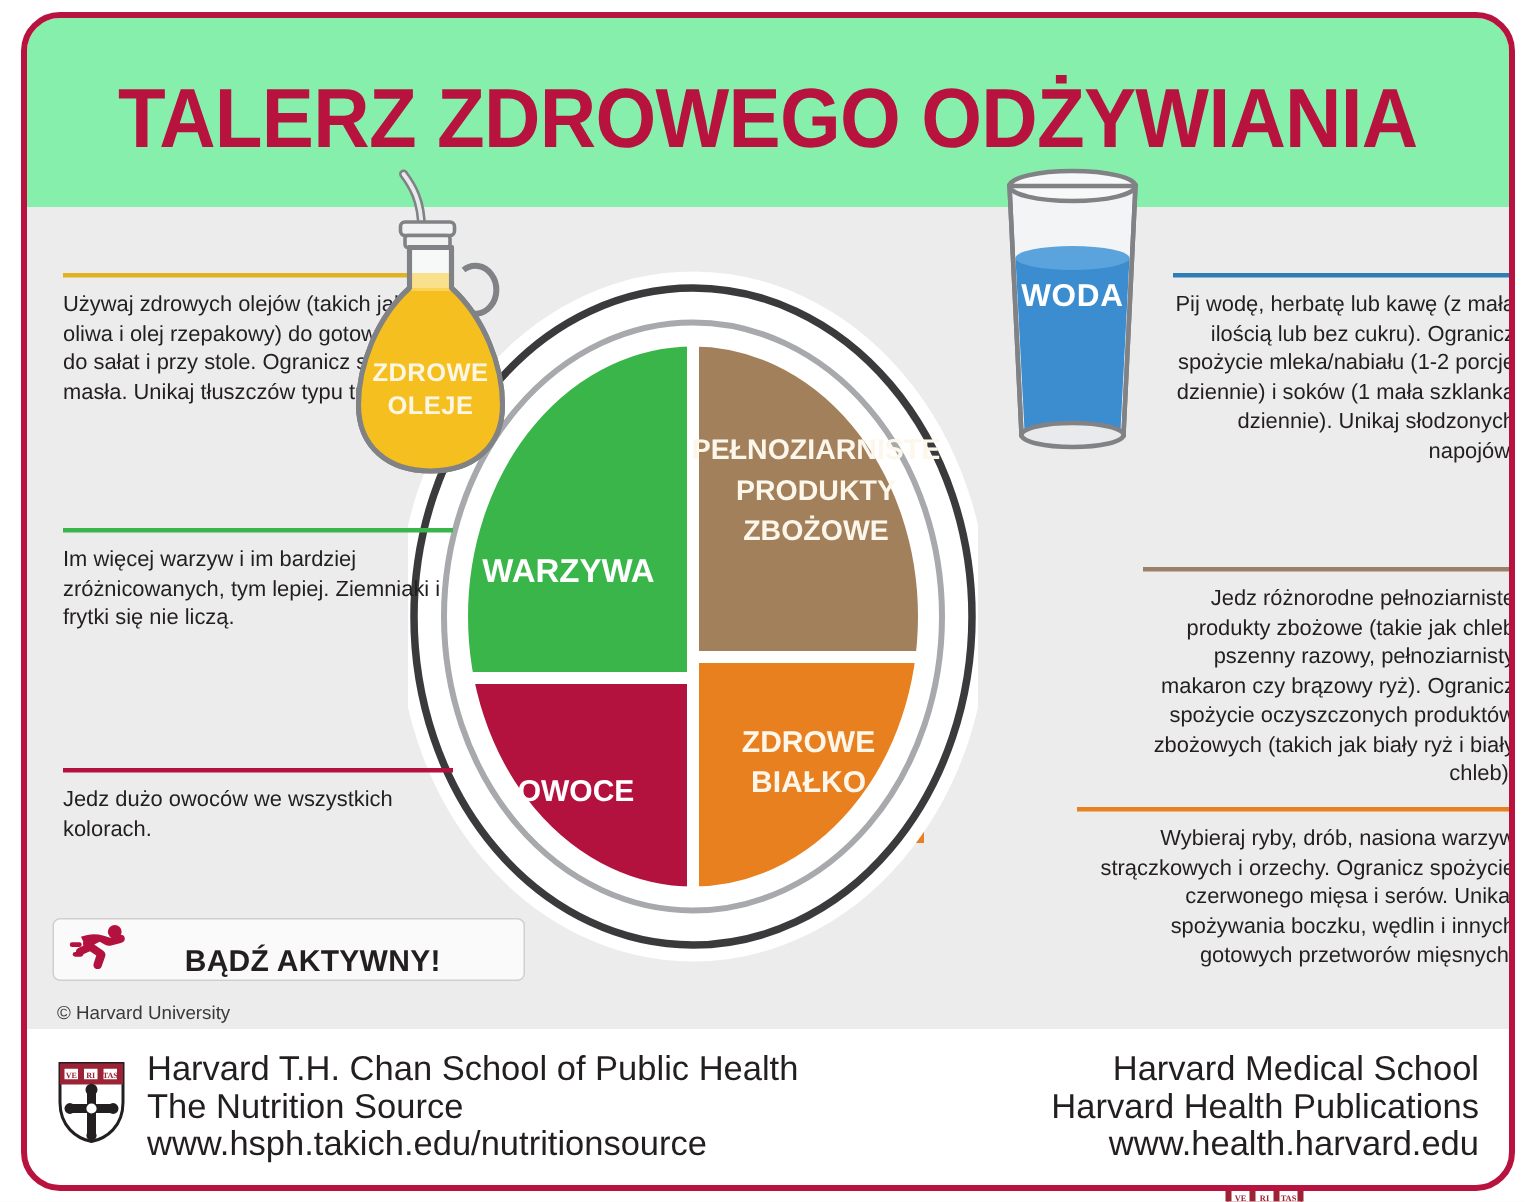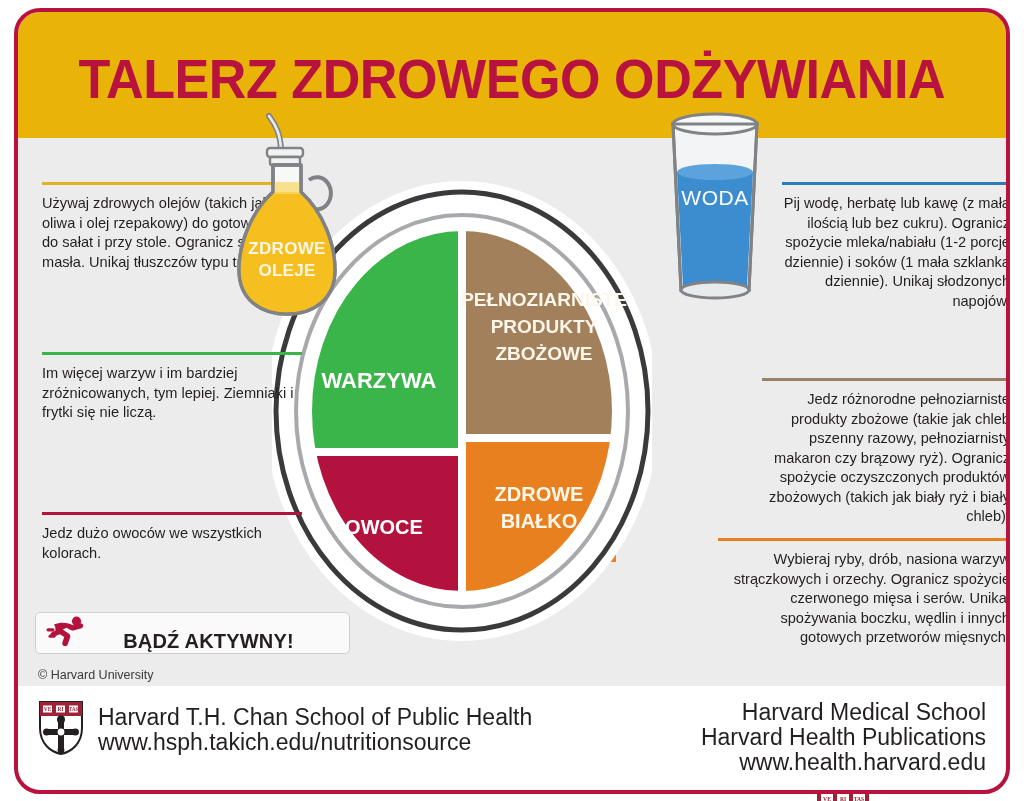--- a/index.html
+++ b/index.html
@@ -7,21 +7,21 @@
        font-family:"Liberation Sans","DejaVu Sans",sans-serif;}
 
   
   #poster{position:relative;width:1024px;height:801px;background:#ffffff;box-sizing:border-box;}
   .frame{position:absolute;left:14px;top:8px;width:996px;height:786px;
          border:4px solid #b8123f;border-radius:26px;box-sizing:border-box;
          pointer-events:none;z-index:40;}
 
   
   .titlebar{position:absolute;left:18px;top:12px;width:988px;height:132px;
-            background:#eab308;display:flex;align-items:center;justify-content:center;
+            background:#86efac;display:flex;align-items:center;justify-content:center;
             border-radius:22px 22px 0 0;}
   .title{color:#b8123f;font-size:56px;font-weight:bold;letter-spacing:-0.5px;
          font-family:"Liberation Sans Narrow","Liberation Sans",sans-serif;
          transform:scaleX(0.93);white-space:nowrap;text-align:center;}
 
   
   .stage{position:absolute;left:18px;top:138px;width:988px;height:548px;background:#ececec;}
   .footerband{position:absolute;left:18px;top:686px;width:988px;height:104px;background:#ffffff;
               border-radius:0 0 22px 22px;}
 
@@ -43,21 +43,21 @@
 
   
   .oil{position:absolute;left:229px;top:108px;width:116px;height:212px;z-index:14;}
   .oil-label{position:absolute;left:229px;top:238px;width:116px;text-align:center;
              color:#fdf6e6;font-weight:bold;font-size:17px;line-height:22px;z-index:16;
              letter-spacing:.3px;}
 
   
   .glass{position:absolute;left:659px;top:110px;width:112px;height:192px;z-index:14;}
   .glass-label{position:absolute;left:659px;top:186px;width:112px;text-align:center;
-               color:#ffffff;font-weight:normal;font-size:21px;z-index:16;letter-spacing:.5px;}
+               color:#ffffff;font-weight:bold;font-size:21px;z-index:16;letter-spacing:.5px;}
 
   
   .active-btn{position:absolute;left:35px;top:612px;width:315px;height:42px;background:#fafafa;
               border:1px solid #cfcfcf;border-radius:5px;display:flex;align-items:center;z-index:15;
               box-sizing:border-box;}
   .active-btn .runner{margin-left:10px;margin-right:6px;flex:0 0 auto;display:block;}
   .active-btn .lbl{flex:1;text-align:center;font-weight:bold;font-size:20px;color:#231f20;
                    padding-right:30px;letter-spacing:.2px;margin-top:16px;}
   .copyright{position:absolute;left:38px;top:668px;font-size:12.5px;color:#3a3a3a;z-index:15;}
 
@@ -260,20 +260,21 @@
           <circle cx="23" cy="19.5" r="4"></circle>
           <circle cx="23" cy="50" r="3.4"></circle>
           <circle cx="8.6" cy="32" r="3.6"></circle>
           <circle cx="37.4" cy="32" r="3.6"></circle>
         </g>
         <circle cx="23" cy="32" r="3.4" fill="#ffffff"></circle>
       </svg>
     </span>
     <div class="foot-text">
       <div>Harvard T.H. Chan School of Public Health</div>
+      <div>The Nutrition Source</div>
       <div>www.hsph.takich.edu/nutritionsource</div>
     </div>
   </div>
 
   <div class="foot r">
     <div class="foot-text">
       <div>Harvard Medical School</div>
       <div>Harvard Health Publications</div>
       <div>www.health.harvard.edu</div>
     </div>

